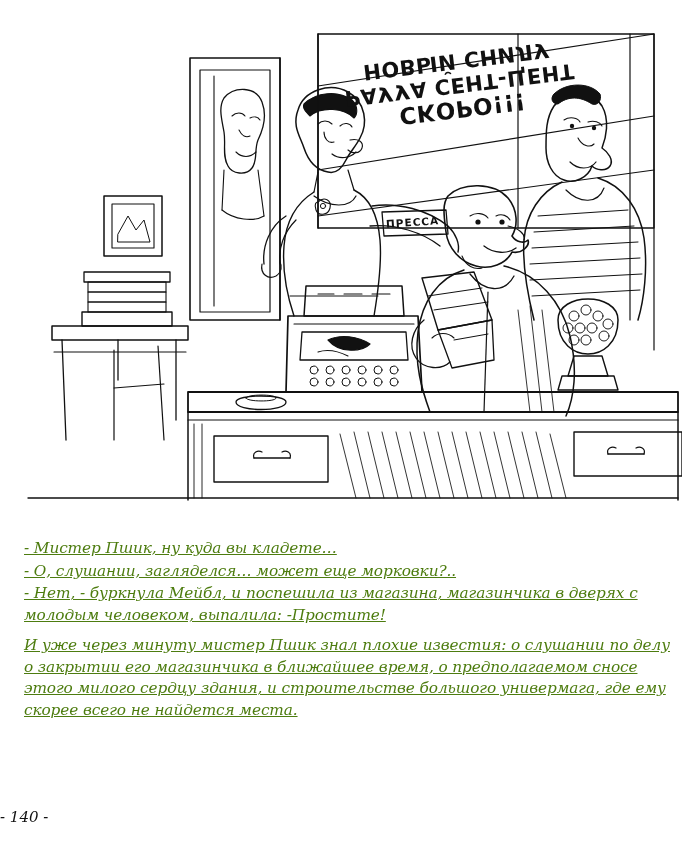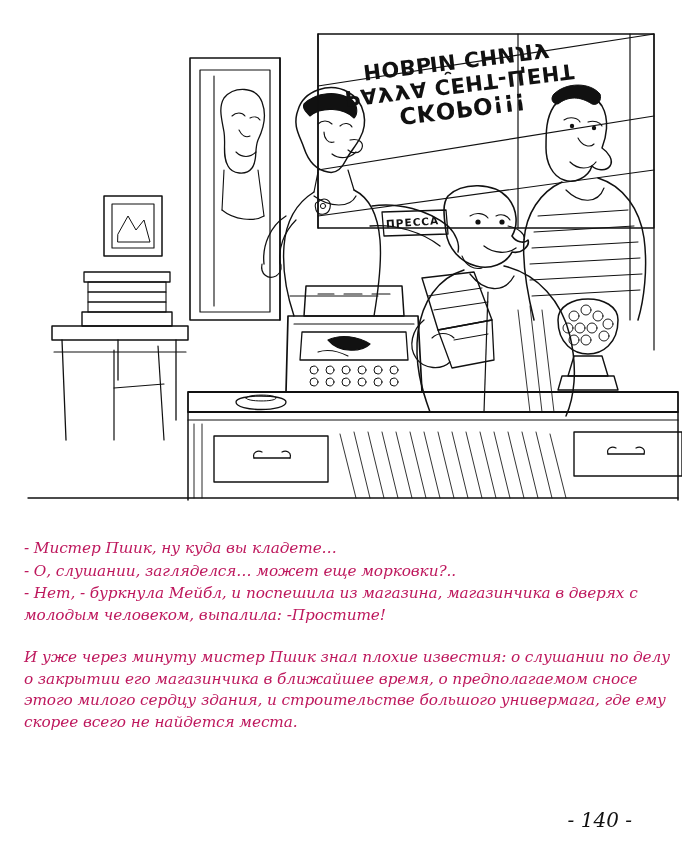--- a/index.html
+++ b/index.html
@@ -39,35 +39,36 @@
     left: 24px;
     top: 538px;
     width: 652px;
   }
   .para {
     font-family: "DejaVu Serif", serif;
     font-style: italic;
     font-size: 15.3px;
     line-height: 1.42;
     margin: 0 0 1px 0;
-    color: #be185d;
+    color: #4d7c0f;
     letter-spacing: -0.1px;
+    text-decoration: underline;
   }
   .para.block {
-    margin-top: 20px;
+    margin-top: 8px;
   }
   .page-number {
     position: absolute;
     left: 0;
     top: 808px;
     width: 632px;
-    text-align: right;
+    text-align: left;
     font-family: "DejaVu Serif", serif;
     font-style: italic;
-    font-size: 20px;
+    font-size: 15px;
     color: #111111;
   }
   
   .sign-wrap {
     position: absolute;
     left: 300px;
     top: 28px;
     width: 290px;
     height: 130px;
     transform: rotate(-7deg);

